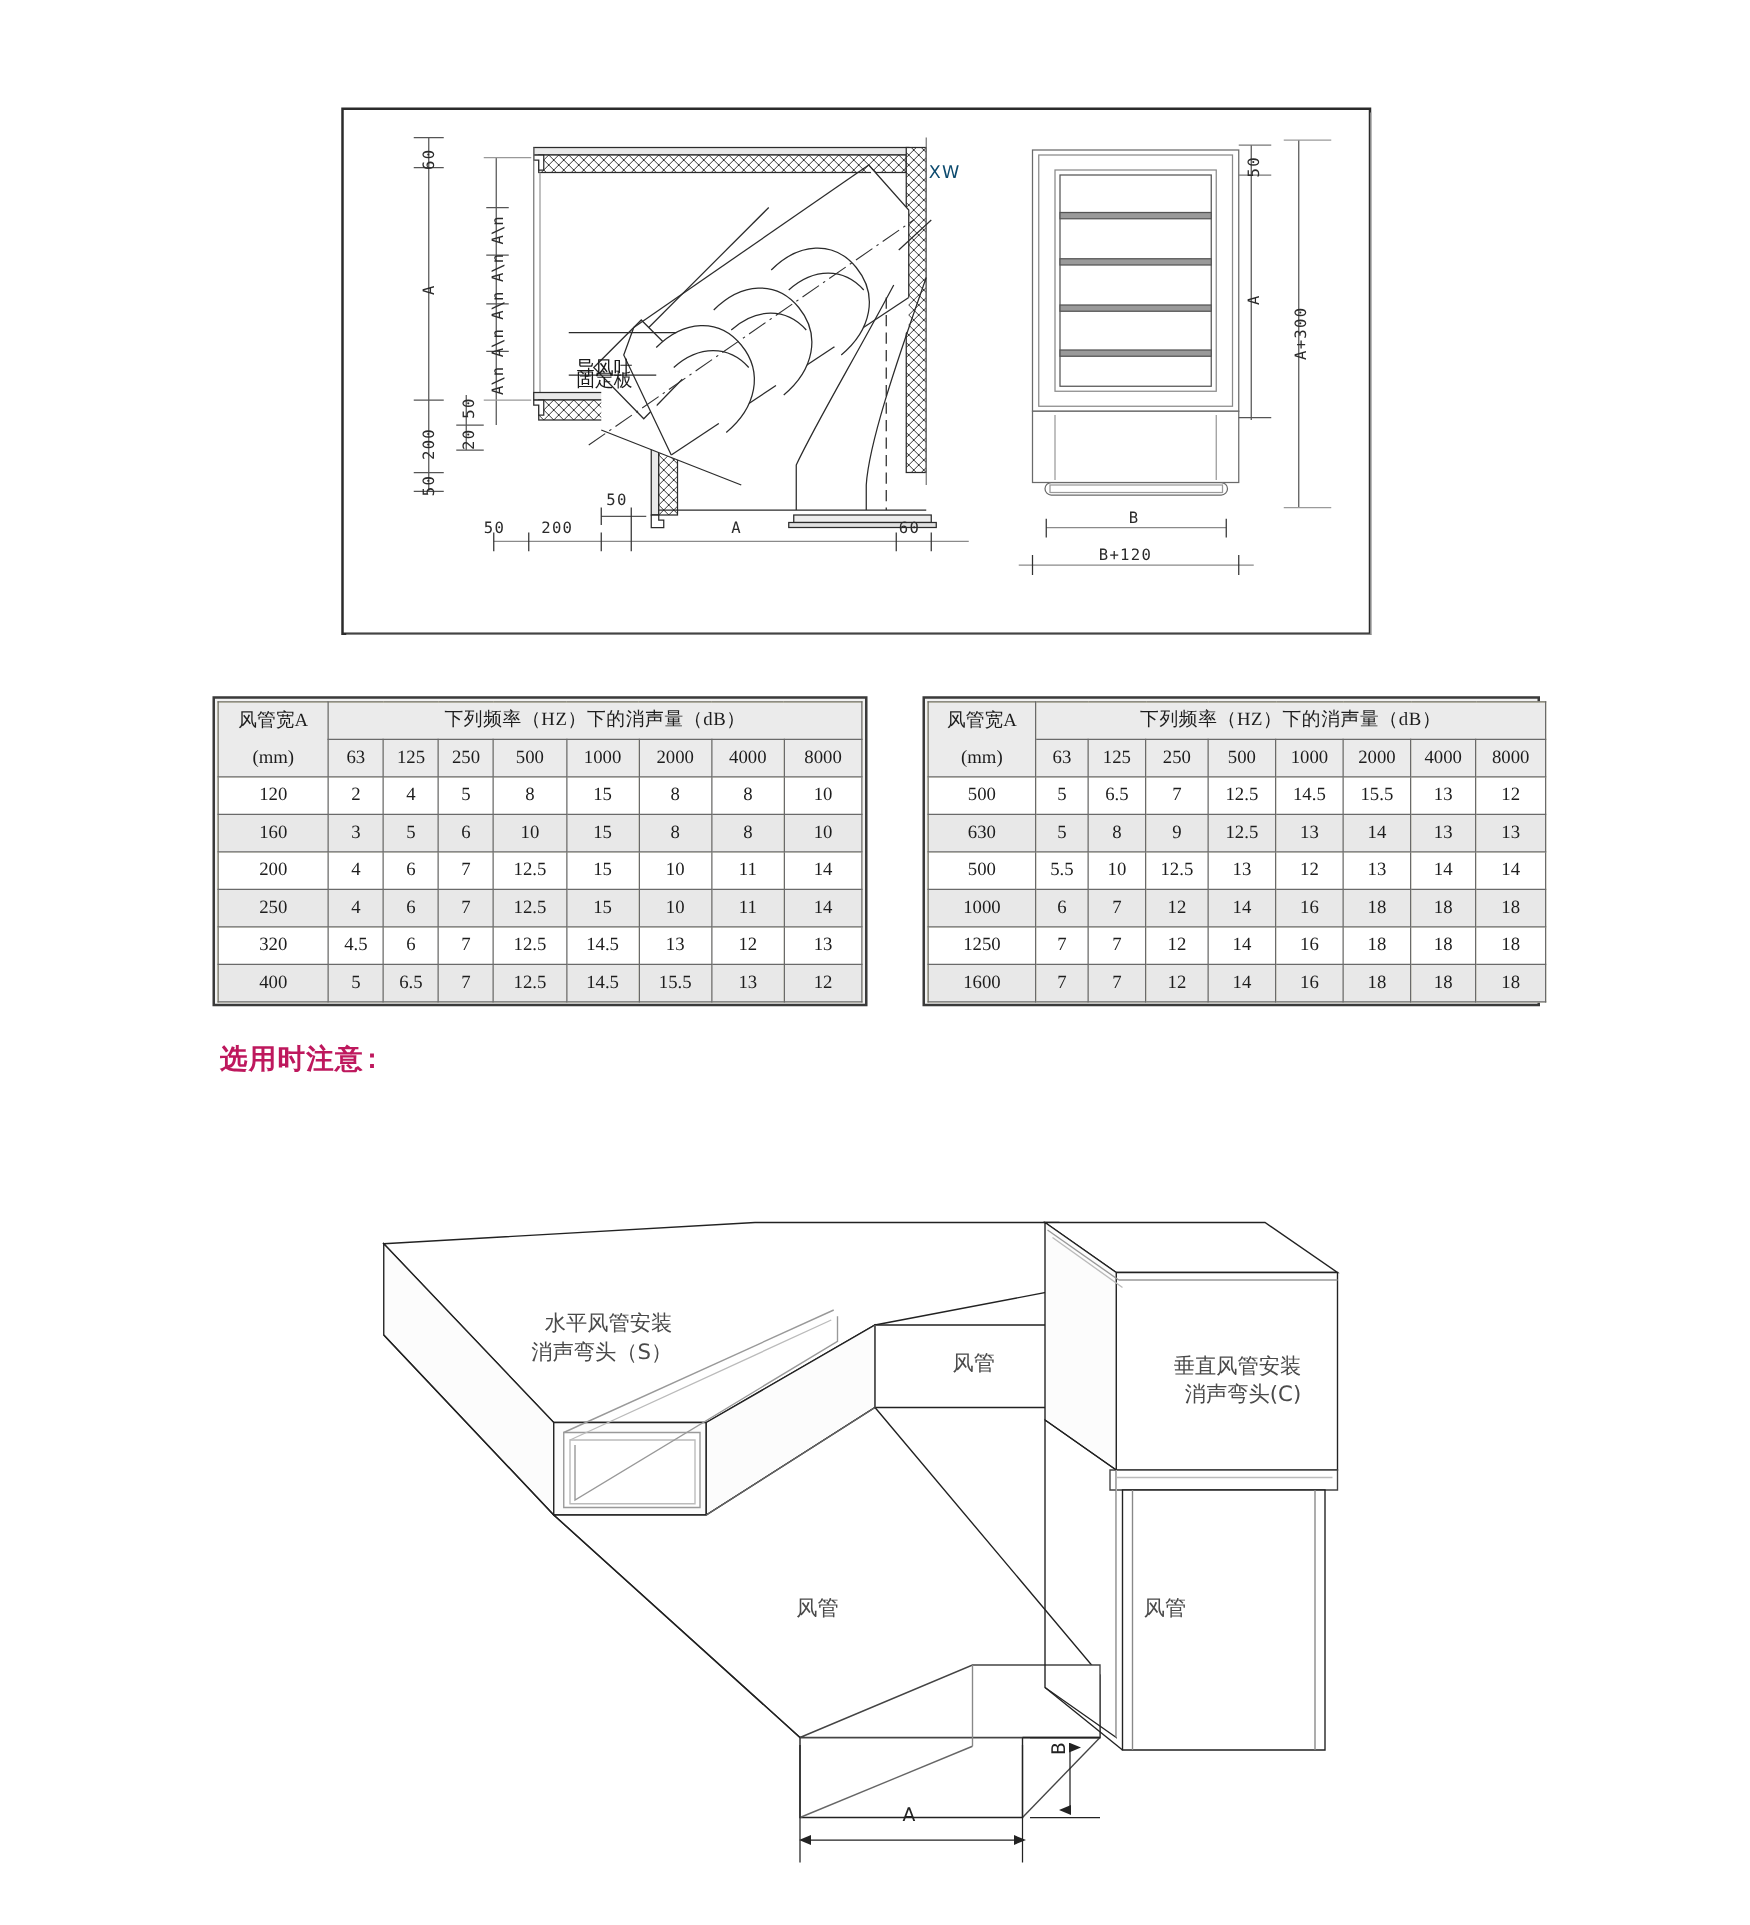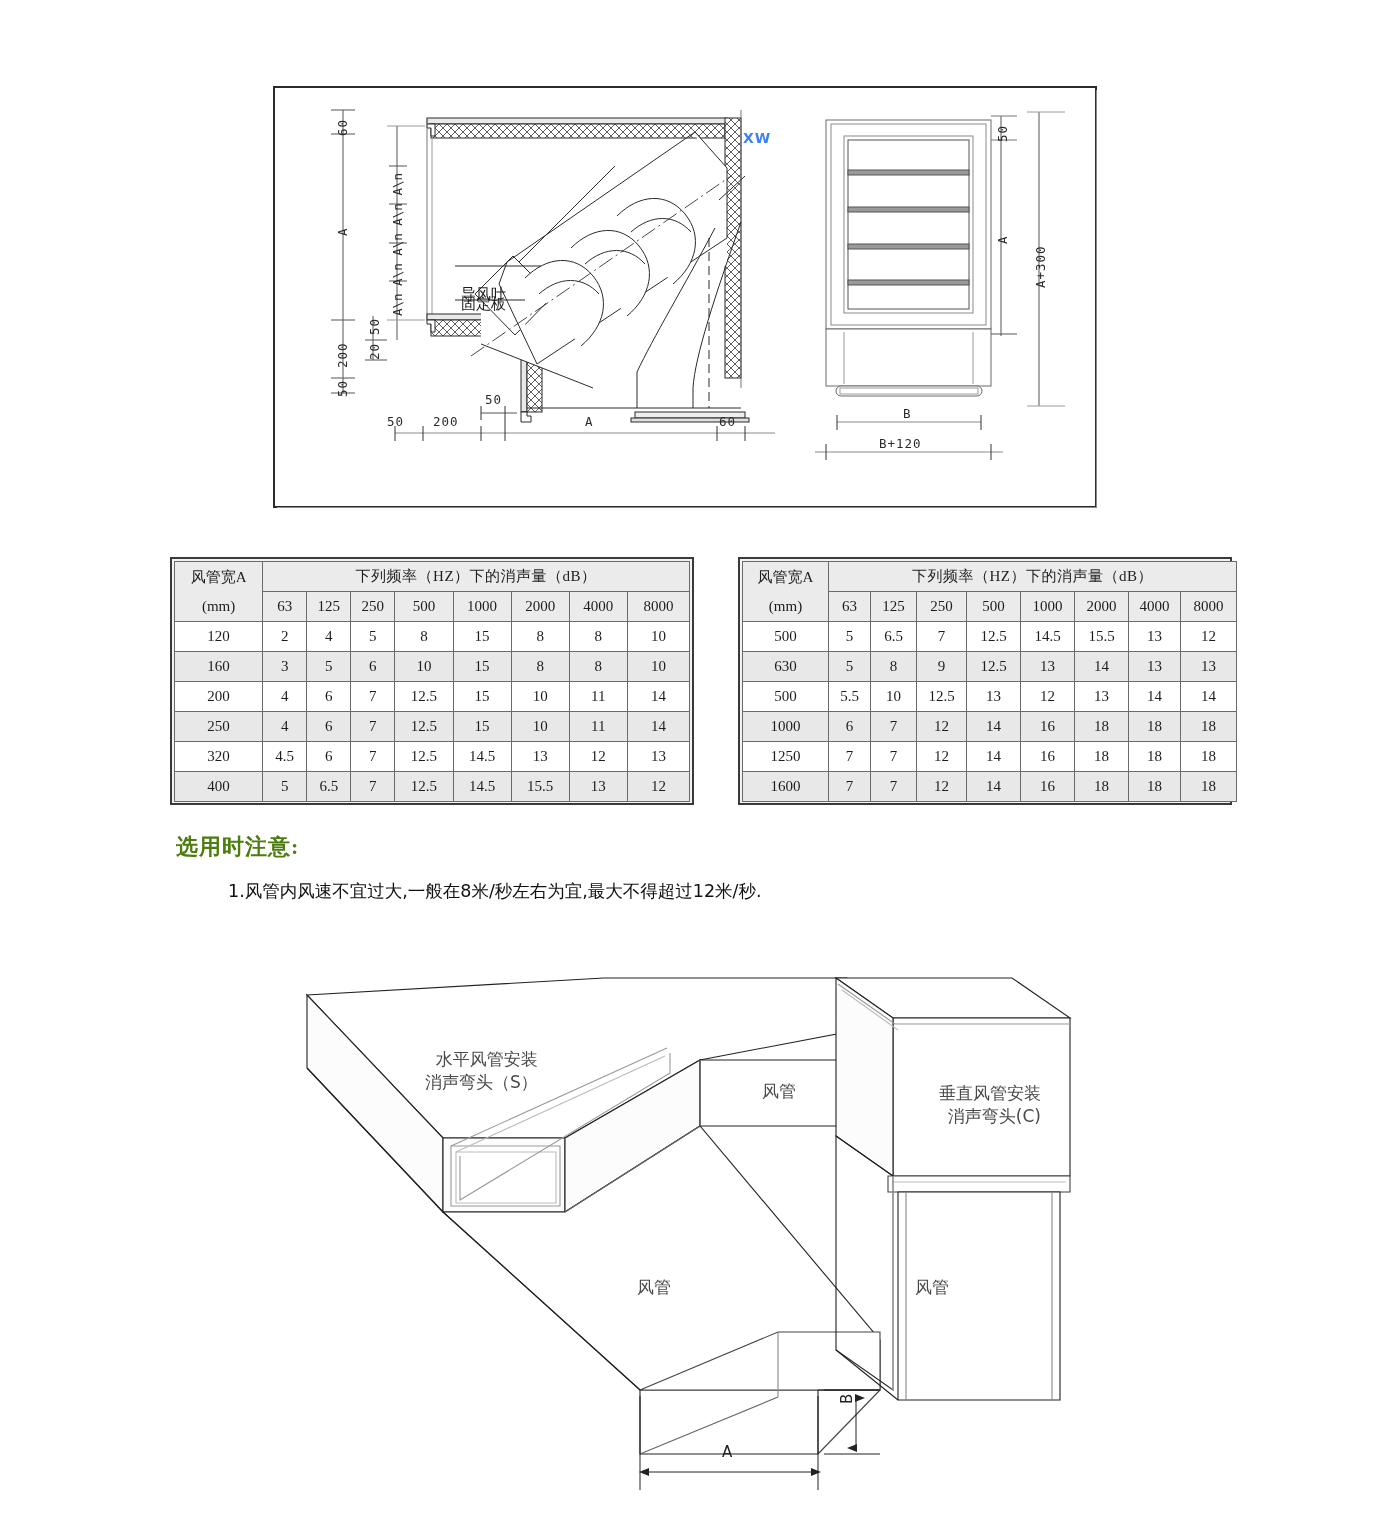--- a/index.html
+++ b/index.html
@@ -24,21 +24,21 @@
     position:absolute;font-family:"DejaVu Sans Mono","Liberation Mono",monospace;
     font-size:12.5px;color:#2b2b2b;letter-spacing:1px;white-space:nowrap;
   }
   .rot90{transform:rotate(-90deg);transform-origin:left top;}
   .cn-label{
     position:absolute;font-family:"DejaVu Sans","Liberation Sans",sans-serif;
     font-size:15px;color:#1a1a1a;white-space:nowrap;
   }
   .xw-label{
     position:absolute;font-family:"DejaVu Sans","Liberation Sans",sans-serif;
-    font-size:14px;color:#3b82f6;letter-spacing:1px;font-weight:bold;
+    font-size:14px;color:#0c4a6e;letter-spacing:1px;
   }
 
   
   .datatable{
     position:absolute;border-collapse:collapse;background:#fef9c3;
     table-layout:fixed;
   }
   .datatable td,.datatable th{
     border:1px solid #6a6a6a;
     font-family:"Liberation Serif","DejaVu Serif",serif;
@@ -55,22 +55,22 @@
     background:#ebebeb;font-family:"DejaVu Sans","Liberation Sans",sans-serif;
     font-size:14px;font-weight:bold;line-height:1.25;
   }
   .row-white td{background:#ffffff;}
   .row-gray  td{background:#e8e8e8;}
   .rowlabel{font-size:15px;}
 
   
   #notes{position:absolute;left:176px;top:832px;width:900px;}
   #notes-title{
-    font-family:Liberation Serif, serif;
-    font-size:22px;font-weight:bold;letter-spacing:1px;color:#4d7c0f;
+    font-family:Liberation Mono, monospace;
+    font-size:22px;font-weight:bold;letter-spacing:1px;color:#be185d;
   }
   .note-line{
     font-family:"DejaVu Sans","Liberation Sans",sans-serif;
     font-size:17.5px;color:#111;margin-left:52px;margin-top:17px;white-space:nowrap;
   }
 
   
   #iso{position:absolute;left:0;top:960px;width:1400px;height:580px;}
   .iso-cn{
     position:absolute;font-family:"DejaVu Sans","Liberation Sans",sans-serif;
@@ -464,21 +464,20 @@
           <td>18</td>
           <td>18</td>
           <td>18</td>
         </tr>
       </tbody>
   </table>
 </div>
 
 <div id="notes">
   <div id="notes-title">选用时注意:</div>
-  <div class="note-line">1.风管内风速不宜过大,一般在8米/秒左右为宜,最大不得超过12米/秒.</div>
 </div>
 
 <div id="iso">
   <svg width="1400" height="580" viewBox="0 0 1400 580" xmlns="http://www.w3.org/2000/svg">
     <g fill="#ffffff" stroke="#222" stroke-width="1.1" stroke-linejoin="miter">
 
       <path d="M307,35 L604,18 L847,18 L847,72 L700,100 L565,178 L443,178 L307,35 z" fill="#fff"></path>
 
       <path d="M307,35 L307,108 L443,252 L443,178 z" fill="#fcfcfc"></path>
 

